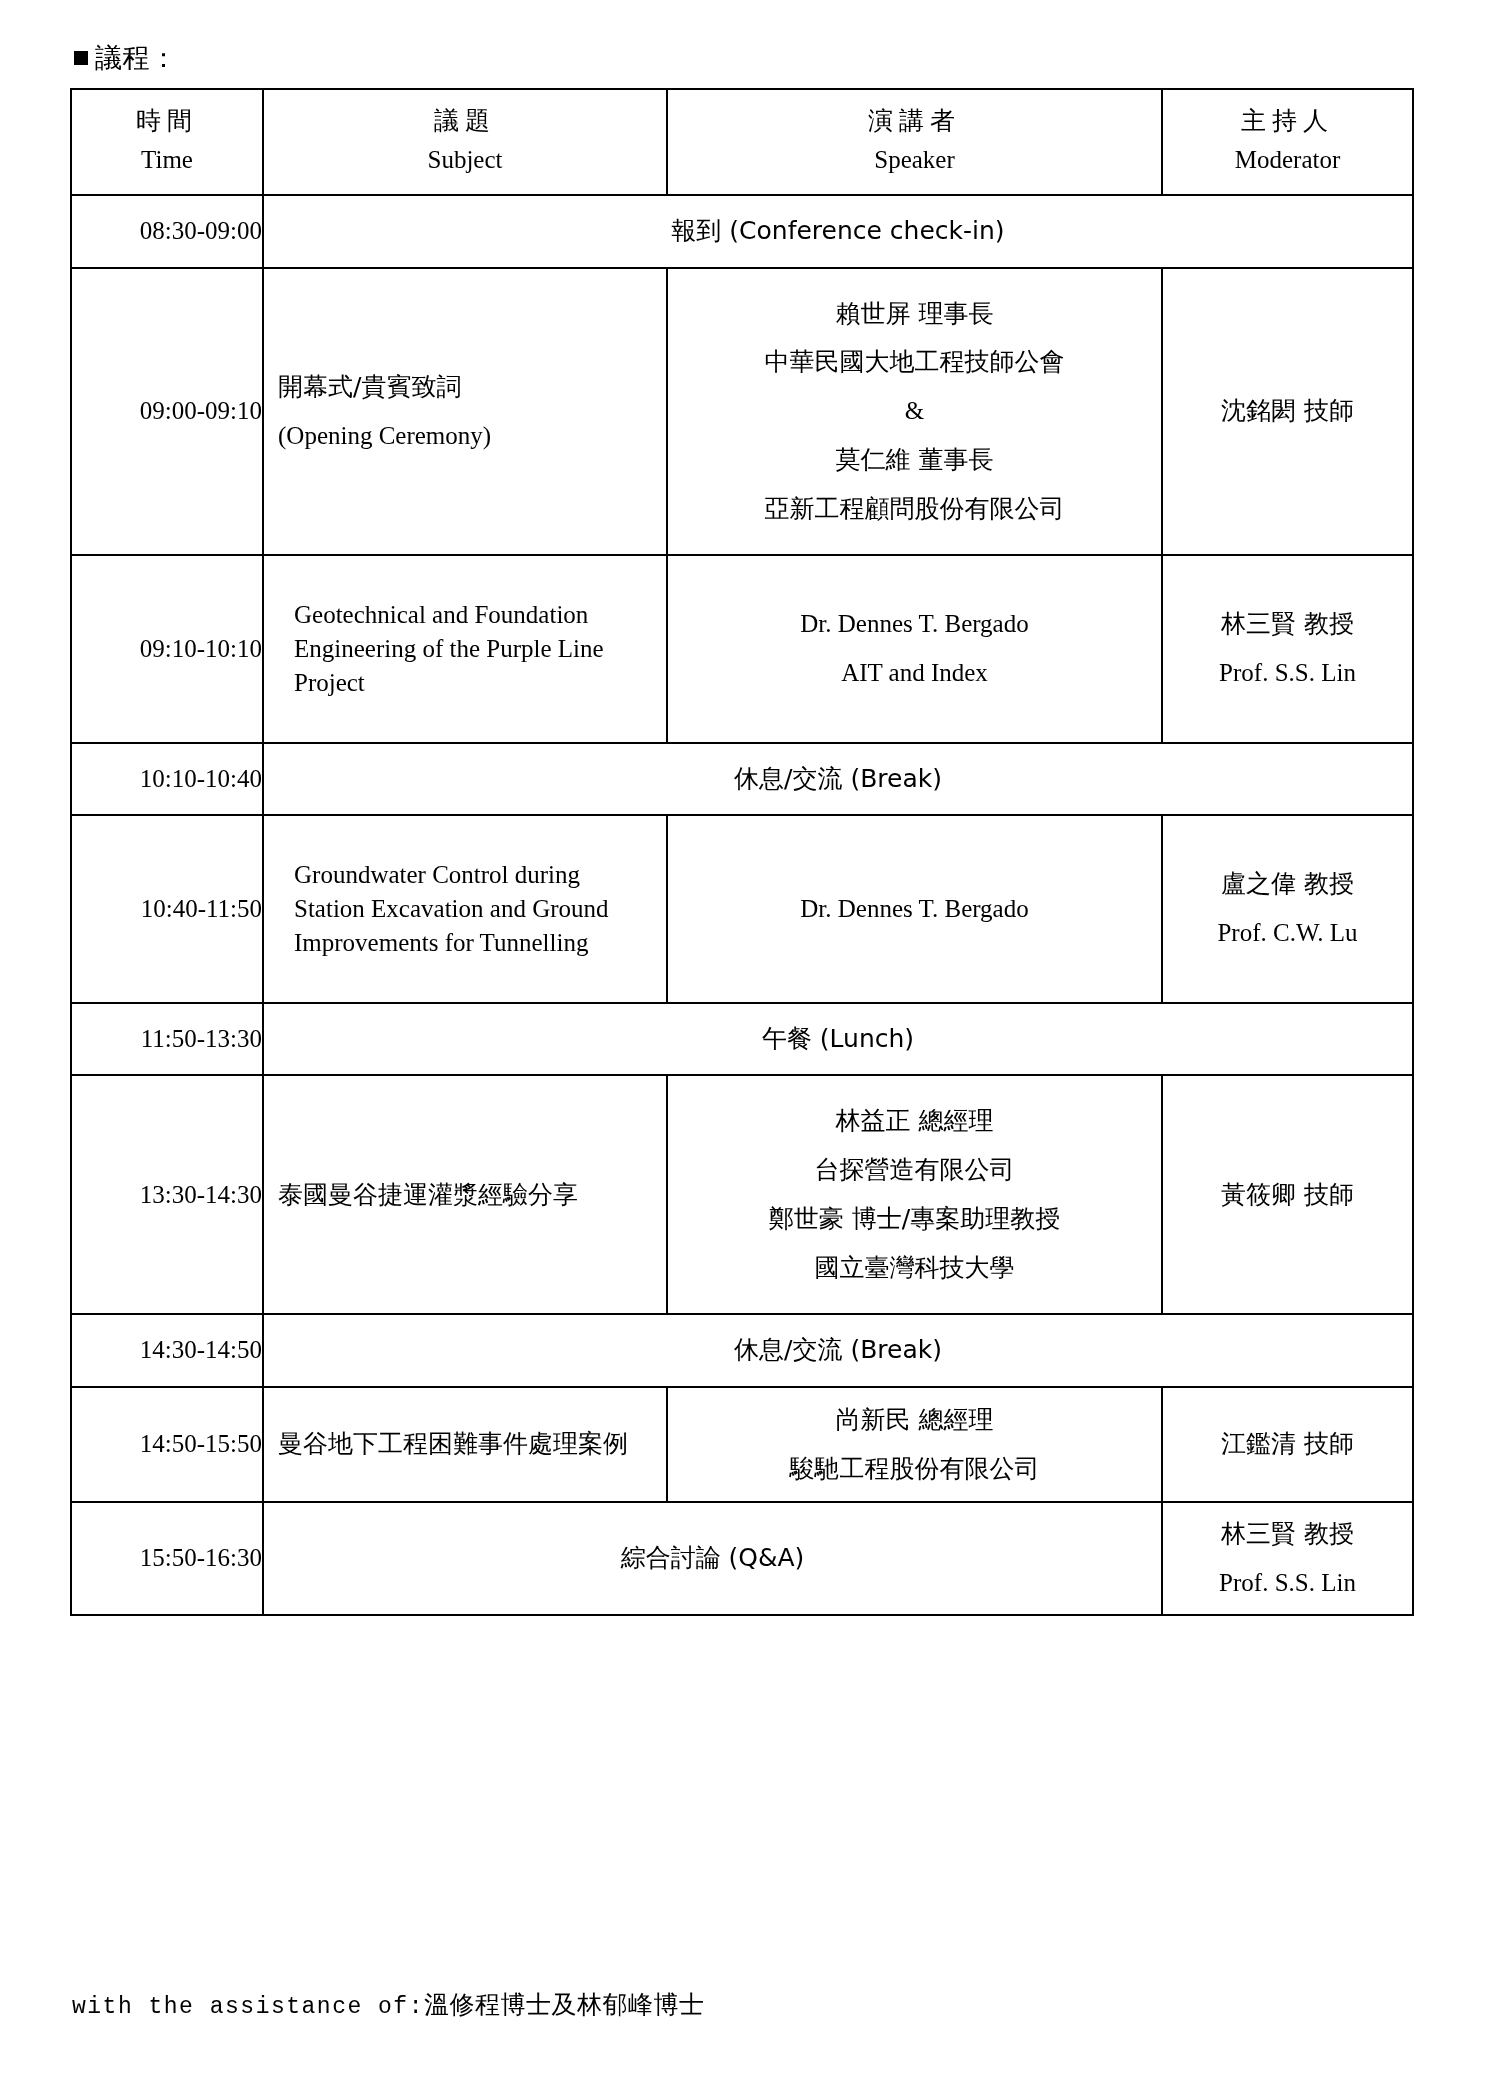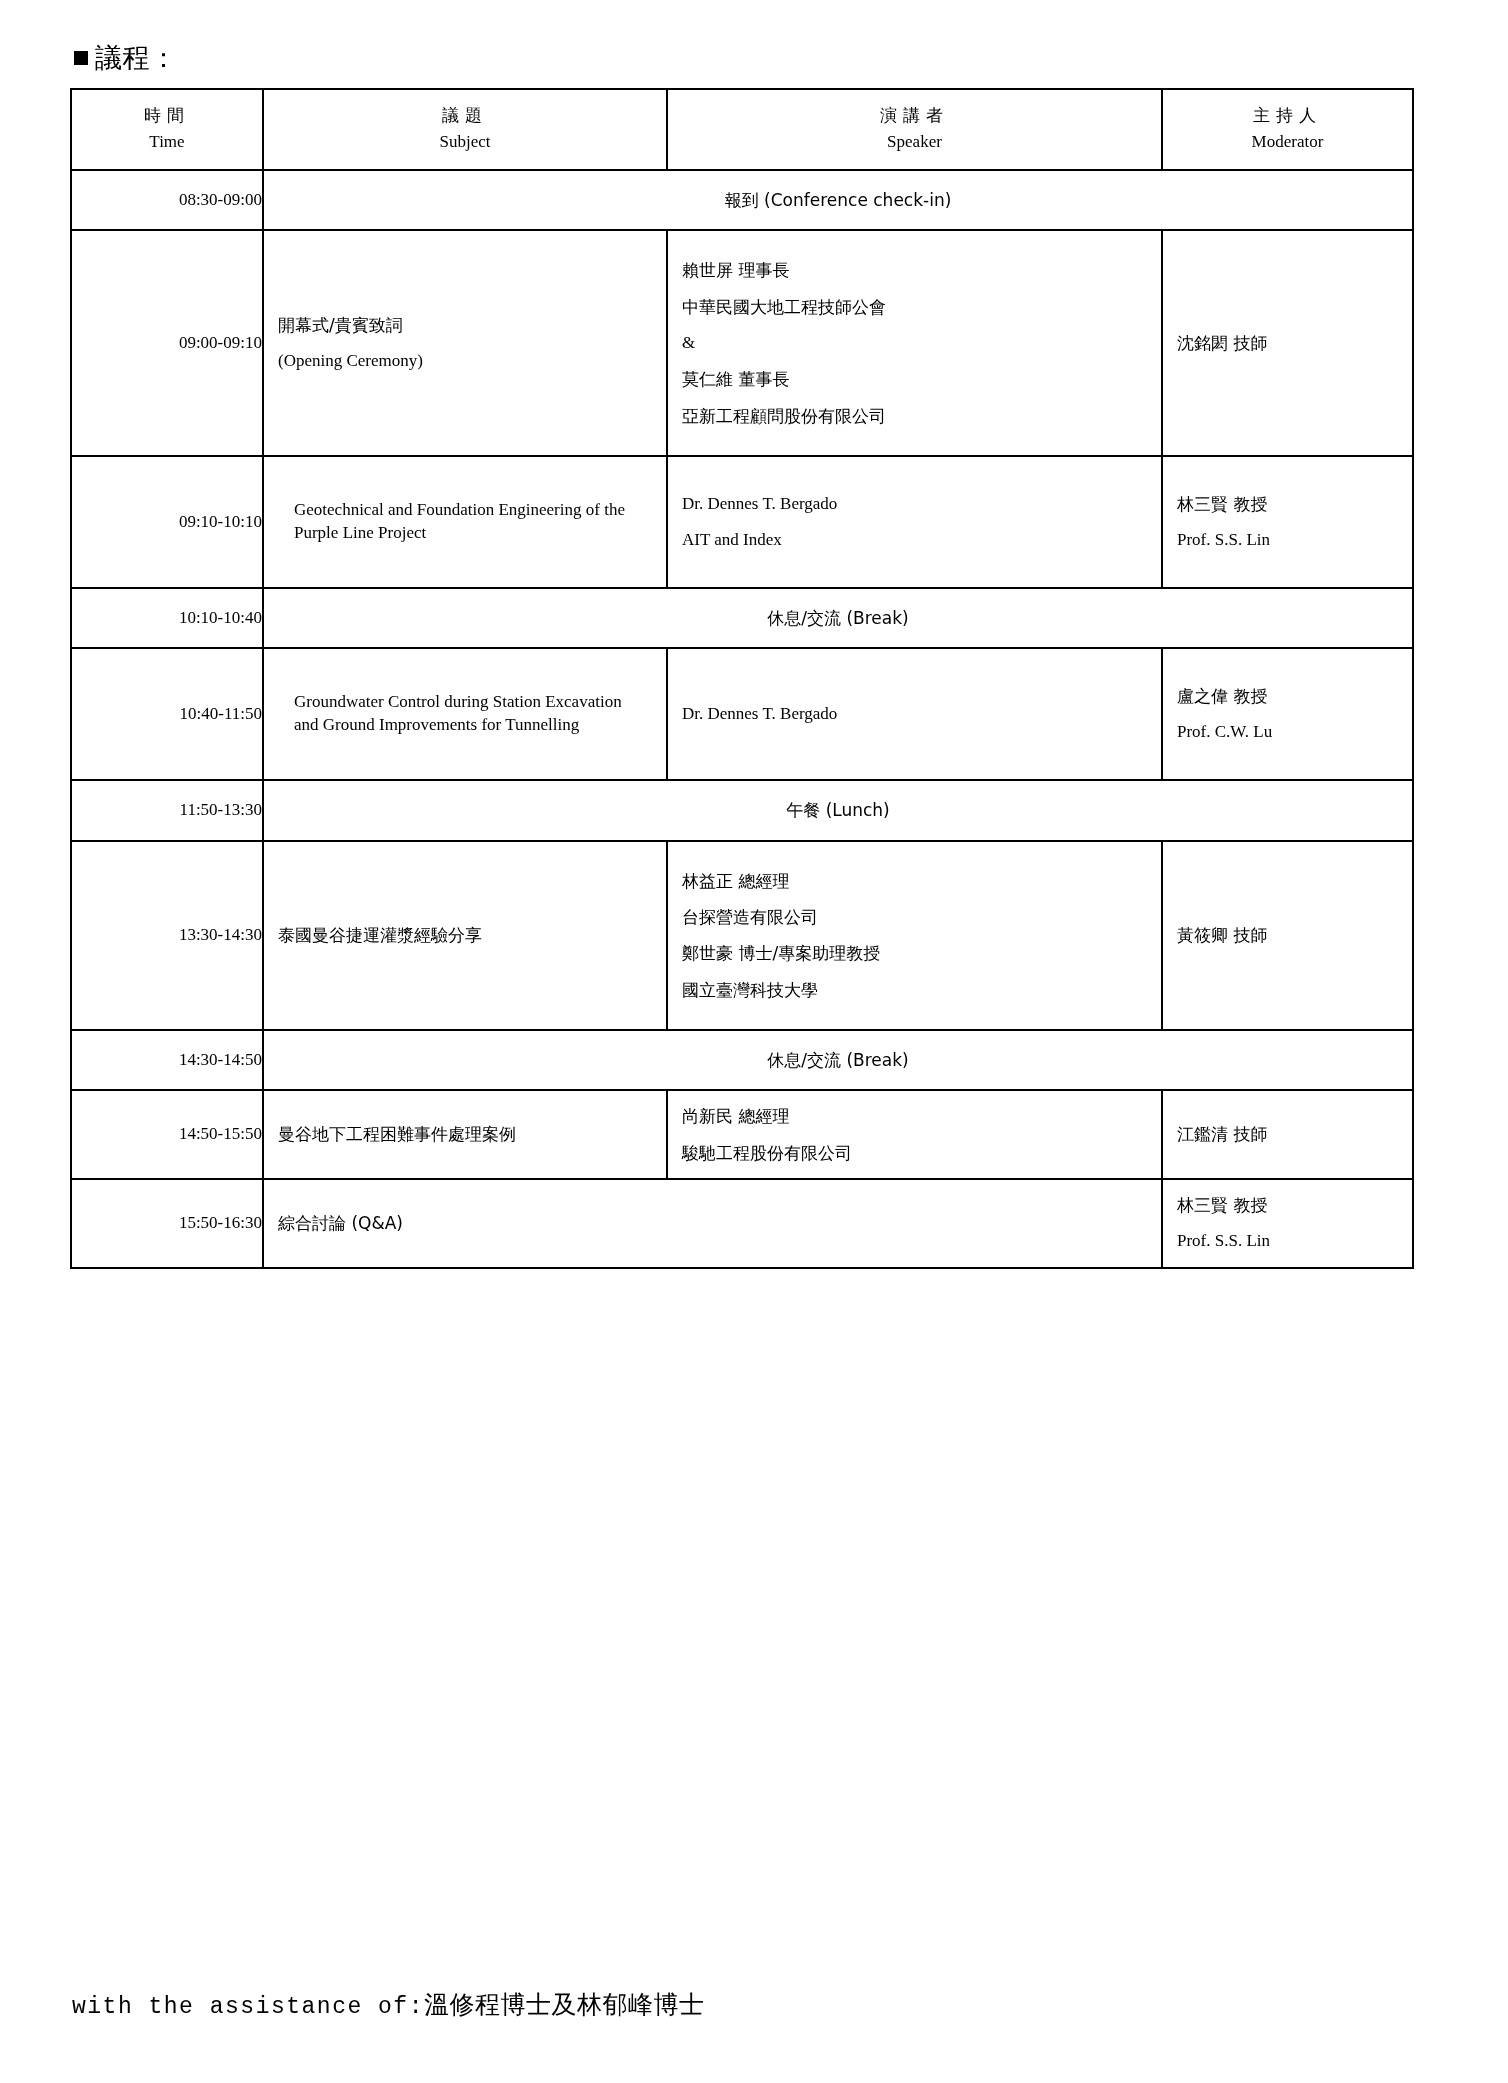--- a/index.html
+++ b/index.html
@@ -38,32 +38,32 @@
   table.agenda {
     border-collapse: collapse;
     width: 1342px;
     margin-left: 16px;
     table-layout: fixed;
   }
   table.agenda td {
     border: 2px solid #000000;
     padding: 0;
     vertical-align: middle;
-    font-size: 17px;
+    font-size: 25px;
     line-height: 1.55;
   }
   col.c-time   { width: 192px; }
   col.c-subj   { width: 404px; }
   col.c-speak  { width: 495px; }
   col.c-mod    { width: 251px; }
 
   .cell {
     padding: 12px 14px;
   }
-  .center { }
+  .center { text-align: center; }
   .left   { text-align: left; }
 
   .hdr .cell {
     text-align: center;
     padding: 12px 6px 14px 6px;
   }
   .hdr .line-cn { letter-spacing: 6px; }
   .hdr .line-en { }
 
   .time-cell {

